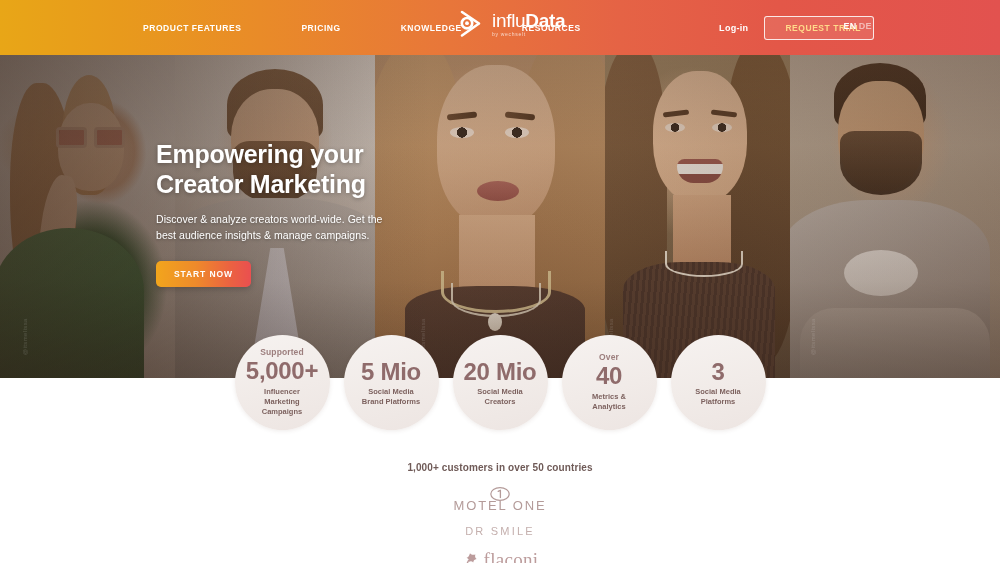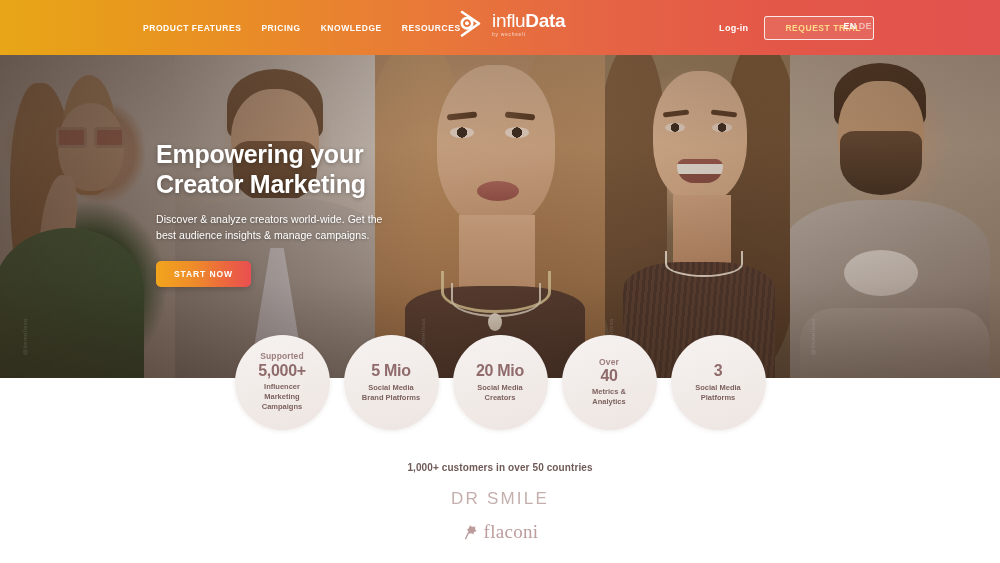--- a/index.html
+++ b/index.html
@@ -13,21 +13,21 @@
 
   
   .navbar {
     position:relative;
     width:1000px; height:55px;
     background:linear-gradient(90deg,#E8A617 0%,#E89A1C 12%,#E98B28 26%,#E8763A 45%,#E56345 62%,#E35748 78%,#E2524F 100%);
     display:flex; align-items:center;
     z-index:30;
   }
   .nav-left {
-    display:flex; align-items:center; gap:20px;
+    display:flex; align-items:center; gap:60px;
     margin-left:143px;
   }
   .nav-link {
     color:#ffffff;
     font-size:8.5px;
     font-weight:bold;
     letter-spacing:0.55px;
     text-decoration:none;
     white-space:nowrap;
     cursor:pointer;
@@ -390,21 +390,21 @@
     align-items:center; justify-content:center;
     text-align:center;
     box-shadow:0 1px 4px rgba(90,60,50,.10);
     pointer-events:auto;
   }
   .stat .pre {
     font-size:8.5px; color:#9C7E7D; font-weight:bold;
     letter-spacing:.1px; line-height:1.1;
   }
   .stat .big {
-    font-size:16px; color:#8F6B6B; font-weight:bold;
+    font-size:24px; color:#8F6B6B; font-weight:bold;
     line-height:1.15; letter-spacing:-.3px;
     white-space:nowrap;
   }
   .stat .lbl {
     font-size:7.5px; color:#7D625F; font-weight:bold;
     line-height:1.35; margin-top:2px;
   }
 
   
   .customers {
@@ -417,21 +417,21 @@
     letter-spacing:.1px; margin-top:22px;
   }
   .logos { display:flex; flex-direction:column; align-items:center; margin-top:13px; gap:9px; }
   .motel { display:flex; flex-direction:column; align-items:center; }
   .motel-mark { width:22px; height:16px; }
   .motel-word {
     font-size:13px; color:#B49B99; letter-spacing:1.9px;
     margin-top:-4px; font-weight:normal;
   }
   .drsmile {
-    font-size:17px; color:#C4AFAD; letter-spacing:2.2px;
+    font-size:11px; color:#C4AFAD; letter-spacing:2.2px;
     margin-top:3px;
   }
   .flaconi { display:flex; align-items:center; gap:6px; margin-top:3px; }
   .flaconi-mark { width:16px; height:16px; }
   .flaconi-word {
     font-family:"Liberation Serif", serif;
     font-size:19px; color:#BC9C9C; letter-spacing:.3px;
   }
 </style>
 </head>
@@ -592,20 +592,29 @@
       <span>Platforms</span>
     </span>
   </div>
 </div>
 
 <div class="customers">
   <div class="cust-title">1,000+ customers in over 50 countries</div>
 
   <div class="logos">
 
+    <div class="motel">
+      <span class="motel-mark">
+        <svg viewBox="0 0 22 16" width="22" height="16" aria-hidden="true">
+          <ellipse cx="11" cy="8" rx="9.2" ry="6.4" fill="none" stroke="#B49B99" stroke-width="1.2"></ellipse>
+          <path d="M9.2 5.4 L11.4 4.2 L11.4 11.6" fill="none" stroke="#B49B99" stroke-width="1.3" stroke-linecap="round" stroke-linejoin="round"></path>
+        </svg>
+      </span>
+      <span class="motel-word">MOTEL ONE</span>
+    </div>
 
     <div class="drsmile">DR SMILE</div>
 
     <div class="flaconi">
       <span class="flaconi-mark">
         <svg viewBox="0 0 16 16" width="16" height="16" aria-hidden="true">
           <path d="M8 1.2 C9.6 3.2 11.6 3 13.4 2.4 C12.8 4.2 13 5.6 14.6 7
                    C12.6 7.4 11.6 8.4 11.2 10.4 C9.8 9 8.6 9 7 9.8
                    C7.2 7.8 6.4 6.6 4.6 5.8 C6.4 5 7.4 3.6 8 1.2 Z" fill="#BC9C9C"></path>
           <path d="M6.6 8.4 L3.6 14.6" stroke="#BC9C9C" stroke-width="1.3" stroke-linecap="round"></path>

